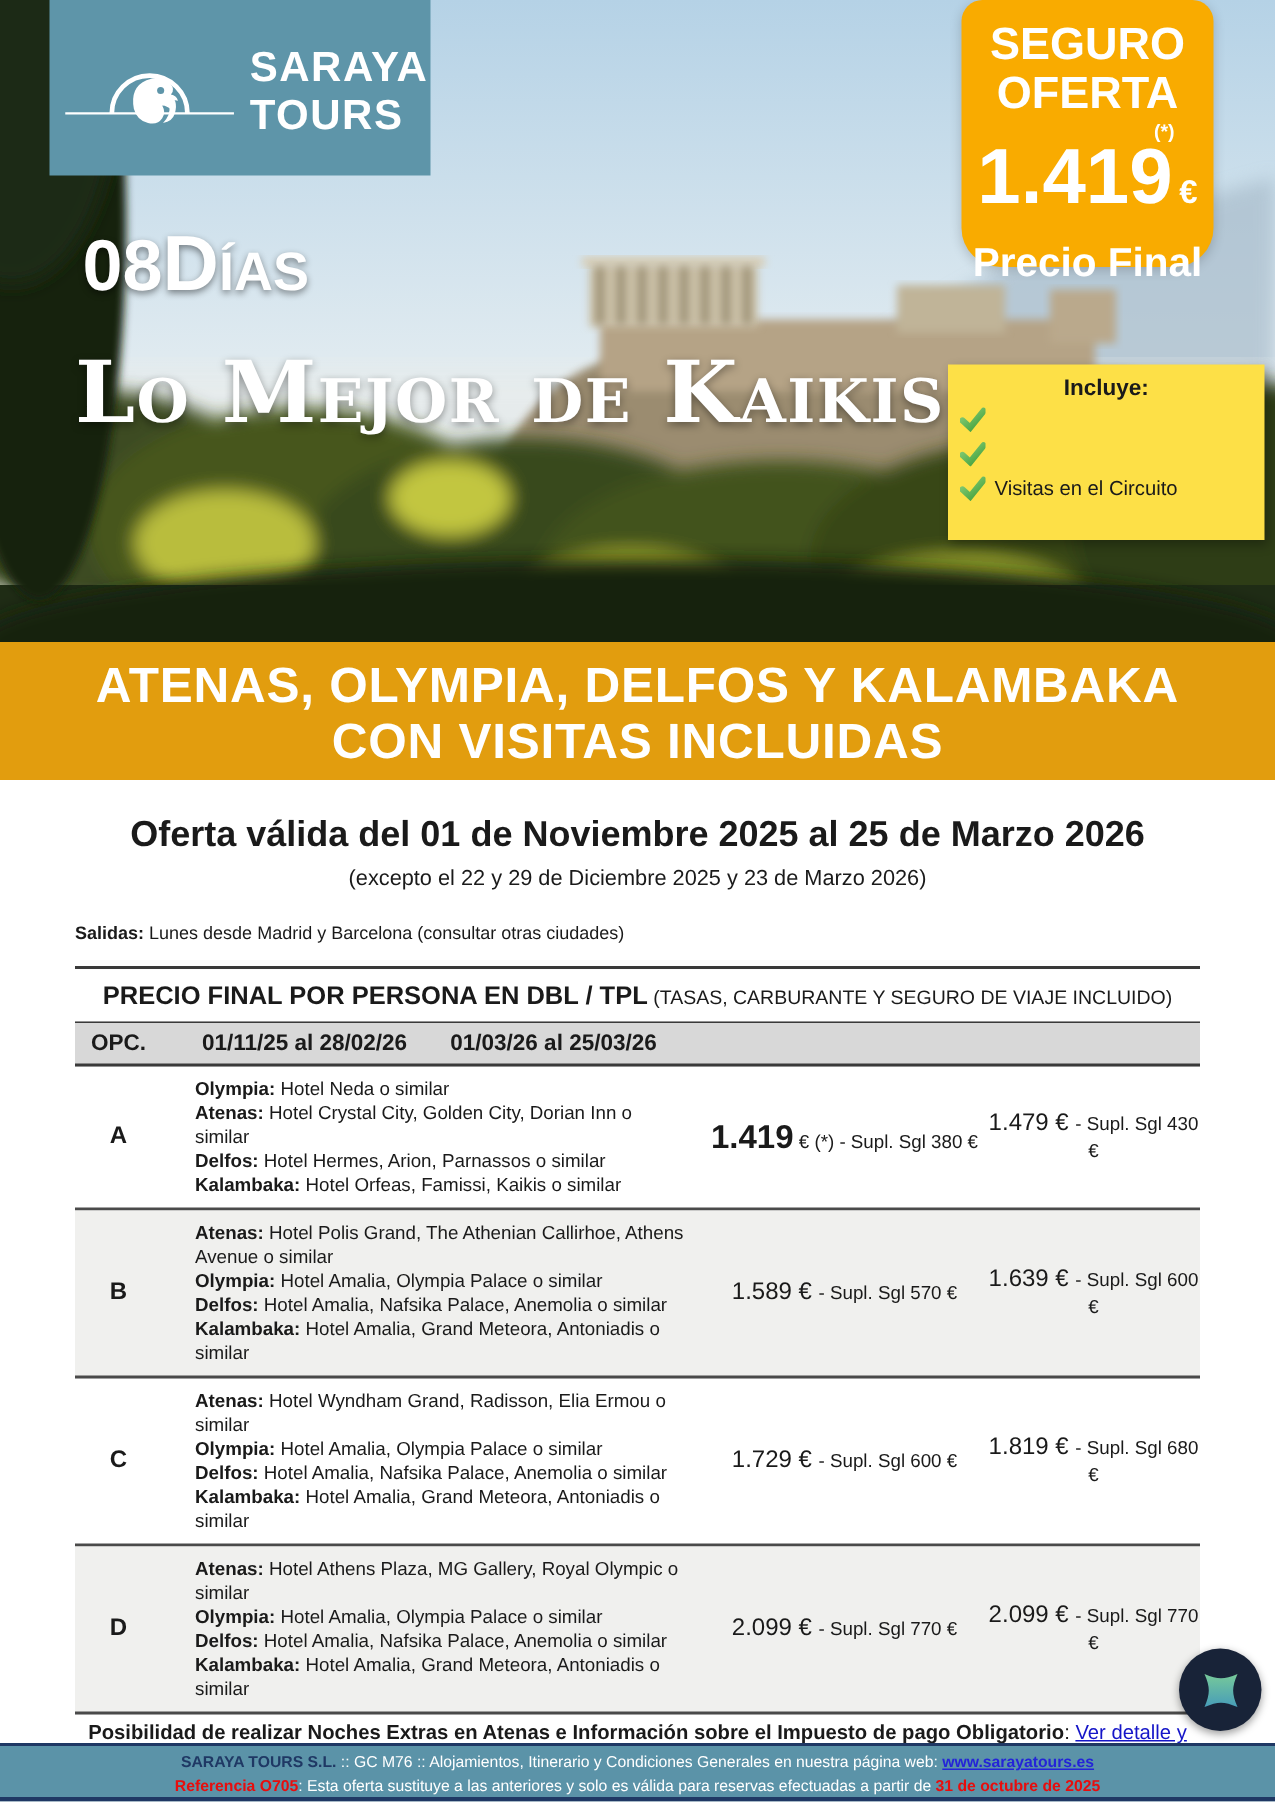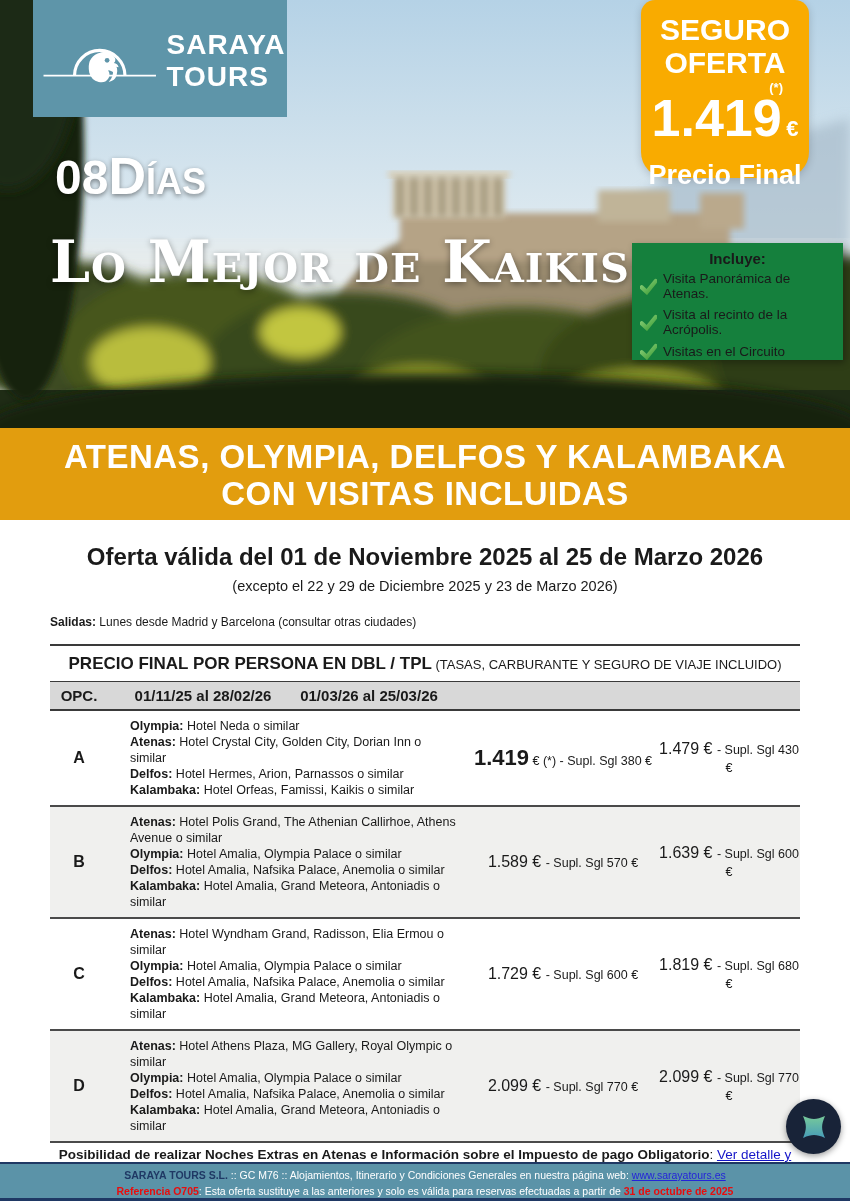--- a/index.html
+++ b/index.html
@@ -44,21 +44,21 @@
   }
   .offer-badge .ln { font-size:30px; font-weight:bold; line-height:33px; }
   .offer-badge .ast { font-size:13px; font-weight:bold; text-align:right; padding-right:26px; height:14px; margin-top:1px; }
   .offer-badge .price-row { font-weight:bold; line-height:48px; }
   .offer-badge .price-big { font-size:52px; }
   .offer-badge .price-cur { font-size:22px; }
   .offer-badge .price-label { font-size:27px; font-weight:bold; margin-top:5px; }
 
   .includes-box {
     position:absolute; left:632px; top:243px; width:211px; height:117px;
-    background:#15803d; box-shadow:2px 3px 7px rgba(0,0,0,.3);
+    background:#fde047; box-shadow:2px 3px 7px rgba(0,0,0,.3);
     padding:7px 8px 0 8px;
   }
   .includes-title { font-weight:bold; font-size:15px; text-align:center; margin-bottom:4px; }
   .include-item { display:flex; align-items:center; gap:6px; font-size:13.5px; margin-bottom:6px; }
   .include-item svg { flex:0 0 auto; }
 
   
   .banner {
     position:absolute; left:0; top:428px; width:850px; height:92px;
     background:#E29D0E; color:#fff; text-align:center; padding-top:10px;
@@ -103,21 +103,21 @@
   .t-note b { font-weight:bold; }
   .t-note a { color:#1515c8; text-decoration:underline; }
 
   
   .footer {
     position:absolute; left:0; bottom:0; width:850px; height:39px;
     background:#5B93A8; border-top:2px solid #1F3864; border-bottom:3px solid #1F3864;
     text-align:center; color:#fff; font-size:10.5px; line-height:16px; padding-top:3px;
   }
   .footer .co { color:#1F3864; font-weight:bold; }
-  .footer a { color:#2424d8; font-weight:normal; text-decoration:underline; }
+  .footer a { color:#2424d8; font-weight:bold; text-decoration:underline; }
   .footer .ref, .footer .date { color:#e80d0d; font-weight:bold; }
 
   
   .assist-badge {
     position:absolute; right:9px; bottom:47px; width:55px; height:55px; border-radius:50%;
     background:#182338; display:flex; align-items:center; justify-content:center;
     box-shadow:0 2px 6px rgba(0,0,0,.4); cursor:pointer; border:none;
   }
 </style>
 </head>
@@ -216,27 +216,25 @@
     <div class="include-item">
       <svg width="17" height="17" viewBox="0 0 20 20">
           <defs>
             <linearGradient id="ck1" x1="0" y1="0" x2="1" y2="1">
               <stop offset="0" stop-color="#8bd07a"></stop>
               <stop offset="1" stop-color="#3f9e38"></stop>
             </linearGradient>
           </defs>
           <path d="M2 11 L8 16.5 L18.5 3.5" stroke="url(#ck1)" stroke-width="5" fill="none" stroke-linecap="round"></path>
         </svg>
-      <span>Visita Panorámica de Atenas.</span>
     </div>
     <div class="include-item">
       <svg width="17" height="17" viewBox="0 0 20 20">
           <path d="M2 11 L8 16.5 L18.5 3.5" stroke="url(#ck1)" stroke-width="5" fill="none" stroke-linecap="round"></path>
         </svg>
-      <span>Visita al recinto de la Acrópolis.</span>
     </div>
     <div class="include-item">
       <svg width="17" height="17" viewBox="0 0 20 20">
           <path d="M2 11 L8 16.5 L18.5 3.5" stroke="url(#ck1)" stroke-width="5" fill="none" stroke-linecap="round"></path>
         </svg>
       <span>Visitas en el Circuito</span>
     </div>
   </div>
 </div>
 

